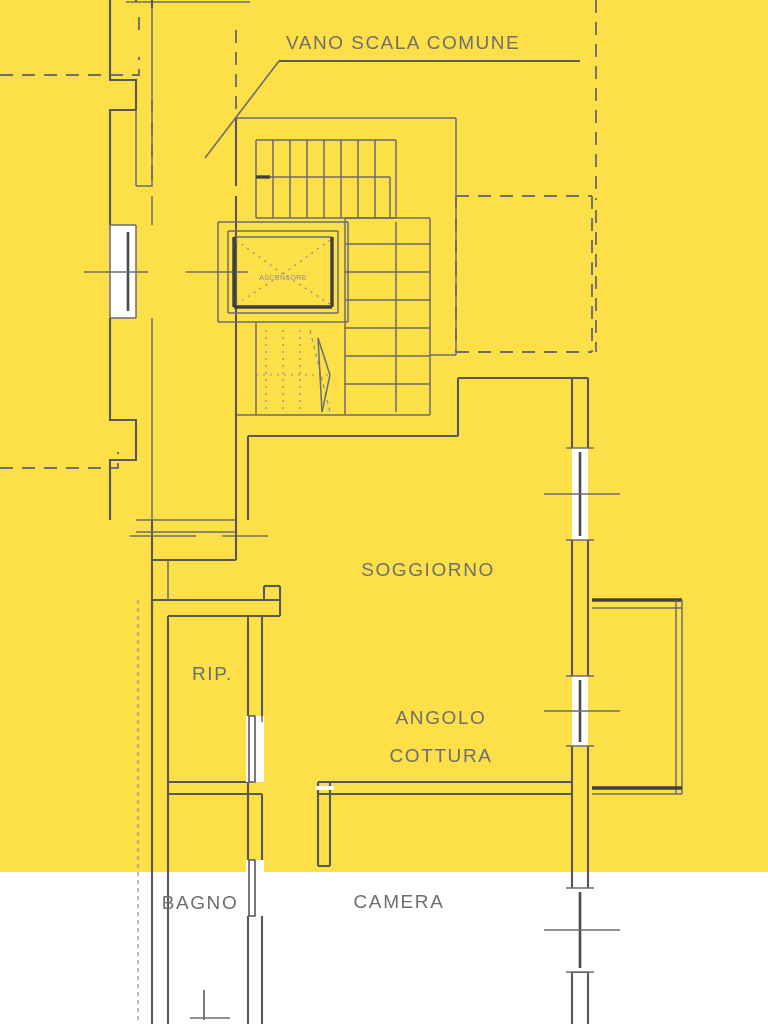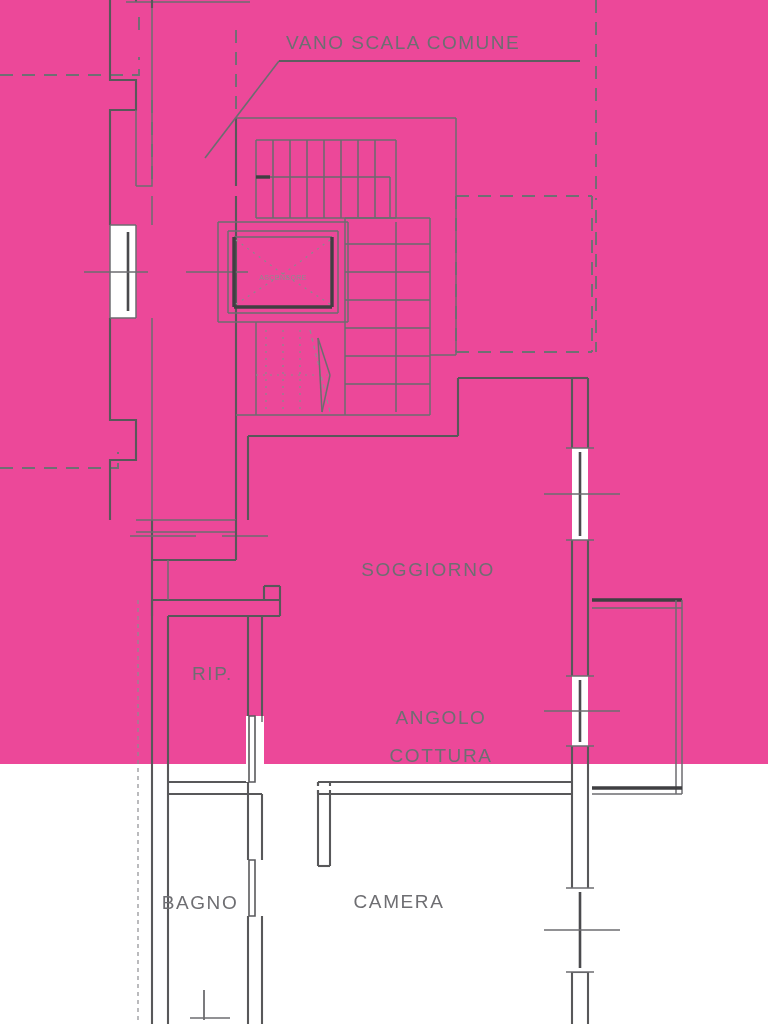--- a/index.html
+++ b/index.html
@@ -9,22 +9,22 @@
   }
   body {
     width: 768px;
     height: 1024px;
     overflow: hidden;
     font-family: "Liberation Sans", sans-serif;
   }
   #plan-root {
     position: relative;
     width: 768px;
-    height: 764px;
-    background: #ec4899;
+    height: 872px;
+    background: #fde047;
   }
   svg.plan {
     position: absolute;
     top: 0;
     left: 0;
     width: 768px;
     height: 1024px;
     display: block;
   }
   .wall        { fill: none; stroke: #58585a; stroke-width: 2.1; }

